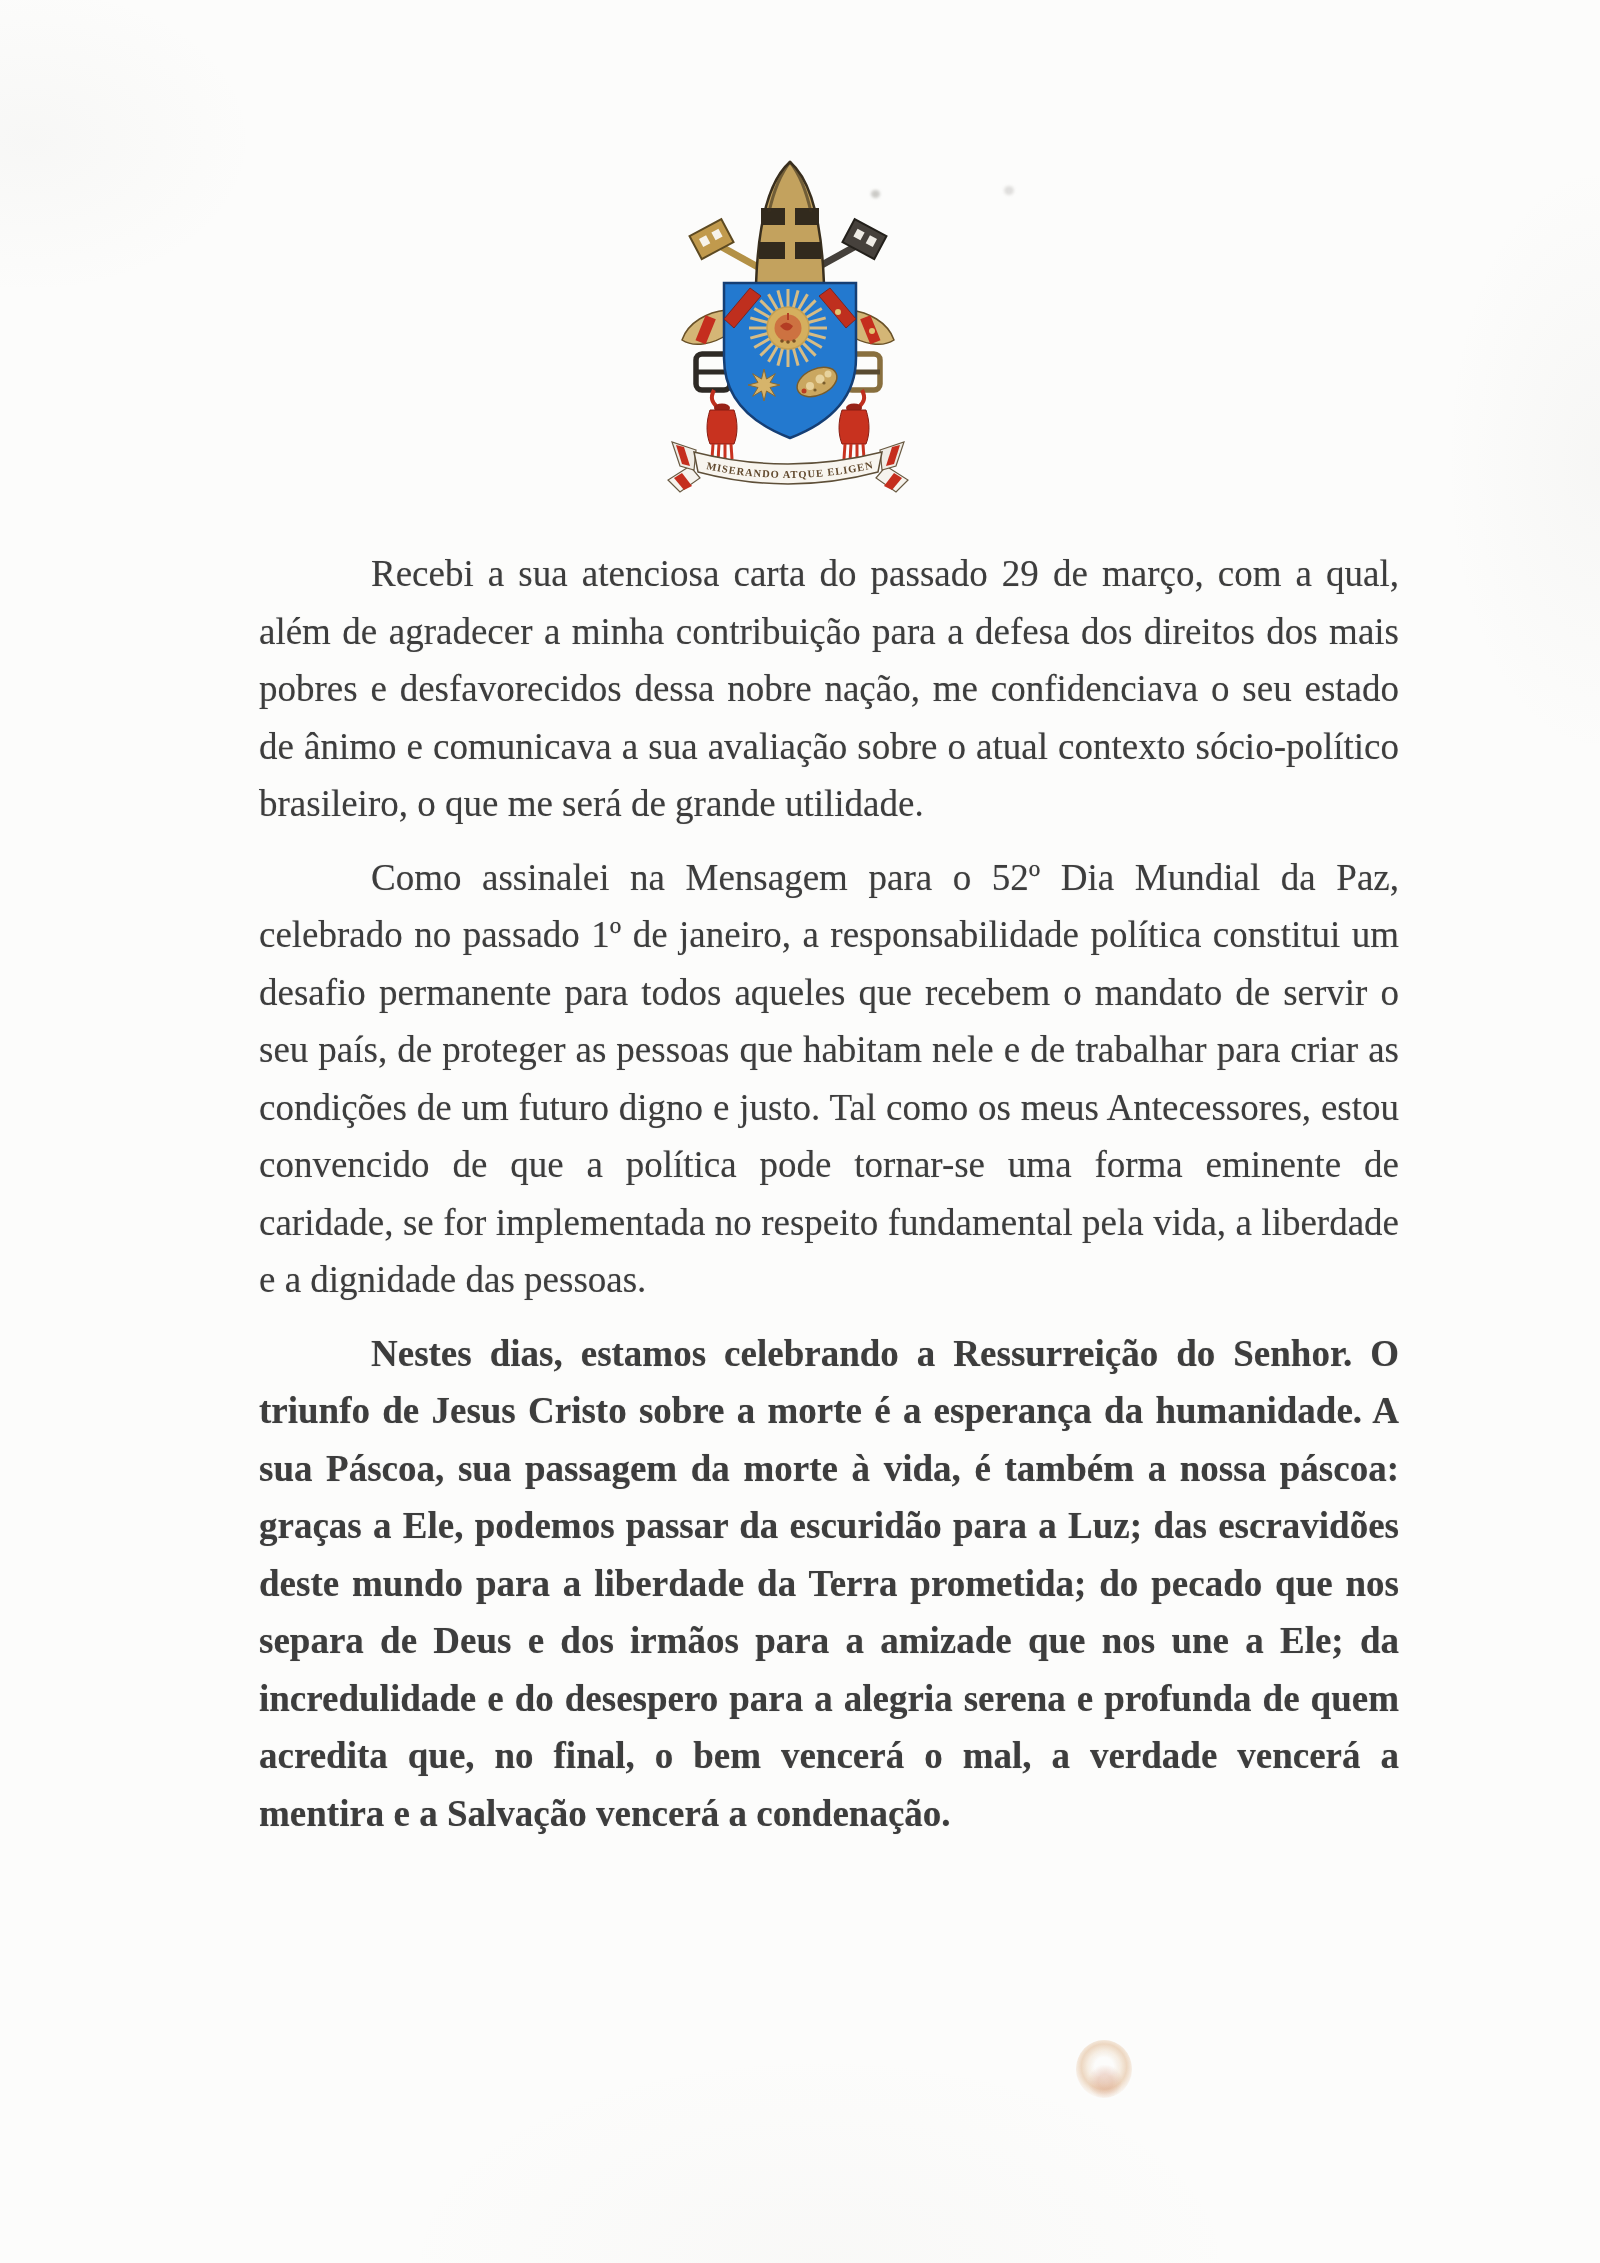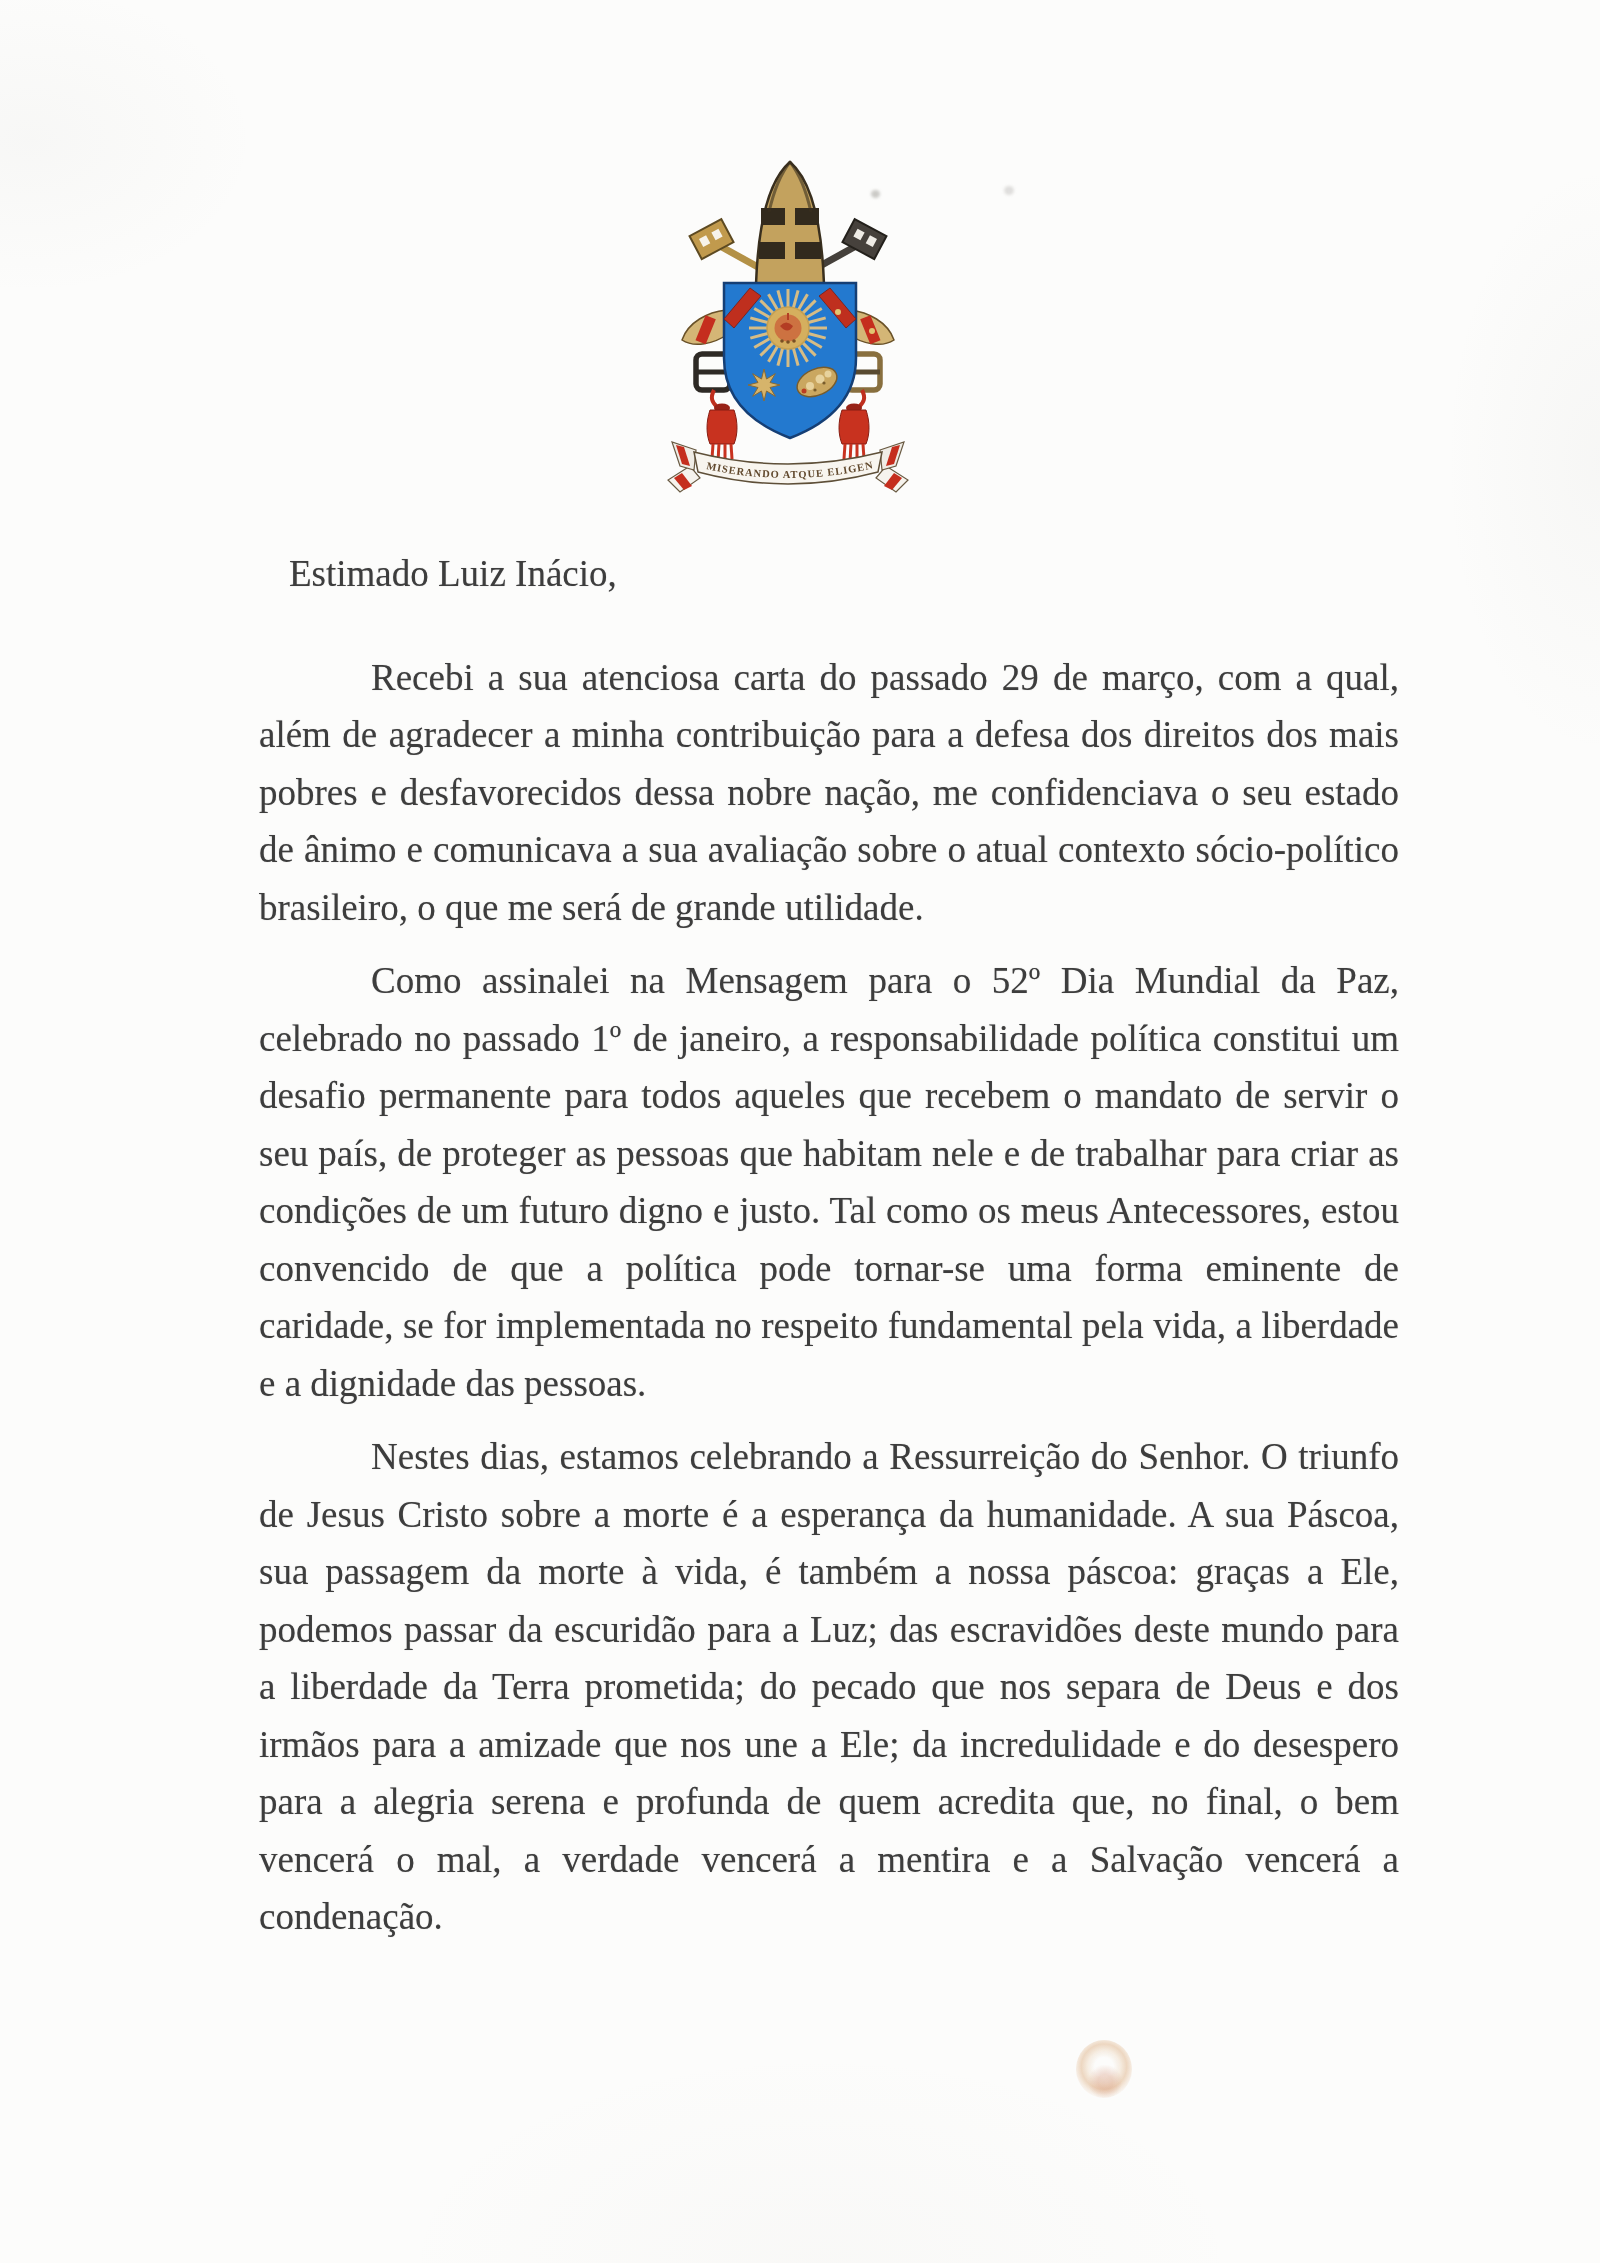--- a/index.html
+++ b/index.html
@@ -63,21 +63,21 @@
   .letter-body p { margin: 0; }
   .greeting {
     text-indent: 30px;
     text-align: left;
     margin-bottom: 46px !important;
   }
   .para {
     text-indent: 112px;
     margin-bottom: 16px !important;
   }
-  .para:last-child { margin-bottom: 0 !important; }
+  .para:last-child { margin-bottom: 0 !important; font-weight: bold; }
 
   
   .ring-stain {
     position: absolute;
     left: 1076px;
     top: 2040px;
     width: 56px;
     height: 58px;
     border-radius: 50%;
     pointer-events: none;
@@ -250,21 +250,20 @@
         <path d="M34,302 Q128,326 222,302 L218,322 Q128,346 38,322 Z" fill="#f8f5ee" stroke="#5f4f36" stroke-width="1.5"></path>
         <path id="mottoPath" d="M42,318 Q128,338 214,318" fill="none"></path>
         <text class="motto-text">
           <textPath href="#mottoPath" startOffset="4">MISERANDO ATQUE ELIGENDO</textPath>
         </text>
       </g>
     </svg>
   </div>
 
   <div class="letter-body">
-    <p class="greeting">Estimado Luiz Inácio,</p>
     <p class="para">Recebi a sua atenciosa carta do passado 29 de março, com a qual, além de agradecer a minha contribuição para a defesa dos direitos dos mais pobres e desfavorecidos dessa nobre nação, me confidenciava o seu estado de ânimo e comunicava a sua avaliação sobre o atual contexto sócio-político brasileiro, o que me será de grande utilidade.</p>
     <p class="para">Como assinalei na Mensagem para o 52º Dia Mundial da Paz, celebrado no passado 1º de janeiro, a responsabilidade política constitui um desafio permanente para todos aqueles que recebem o mandato de servir o seu país, de proteger as pessoas que habitam nele e de trabalhar para criar as condições de um futuro digno e justo. Tal como os meus Antecessores, estou convencido de que a política pode tornar-se uma forma eminente de caridade, se for implementada no respeito fundamental pela vida, a liberdade e a dignidade das pessoas.</p>
     <p class="para">Nestes dias, estamos celebrando a Ressurreição do Senhor. O triunfo de Jesus Cristo sobre a morte é a esperança da humanidade. A sua Páscoa, sua passagem da morte à vida, é também a nossa páscoa: graças a Ele, podemos passar da escuridão para a Luz; das escravidões deste mundo para a liberdade da Terra prometida; do pecado que nos separa de Deus e dos irmãos para a amizade que nos une a Ele; da incredulidade e do desespero para a alegria serena e profunda de quem acredita que, no final, o bem vencerá o mal, a verdade vencerá a mentira e a Salvação vencerá a condenação.</p>
   </div>
 
   <div class="ring-stain"></div>
   <div class="speck speck-1"></div>
   <div class="speck speck-2"></div>
 
 </div>

